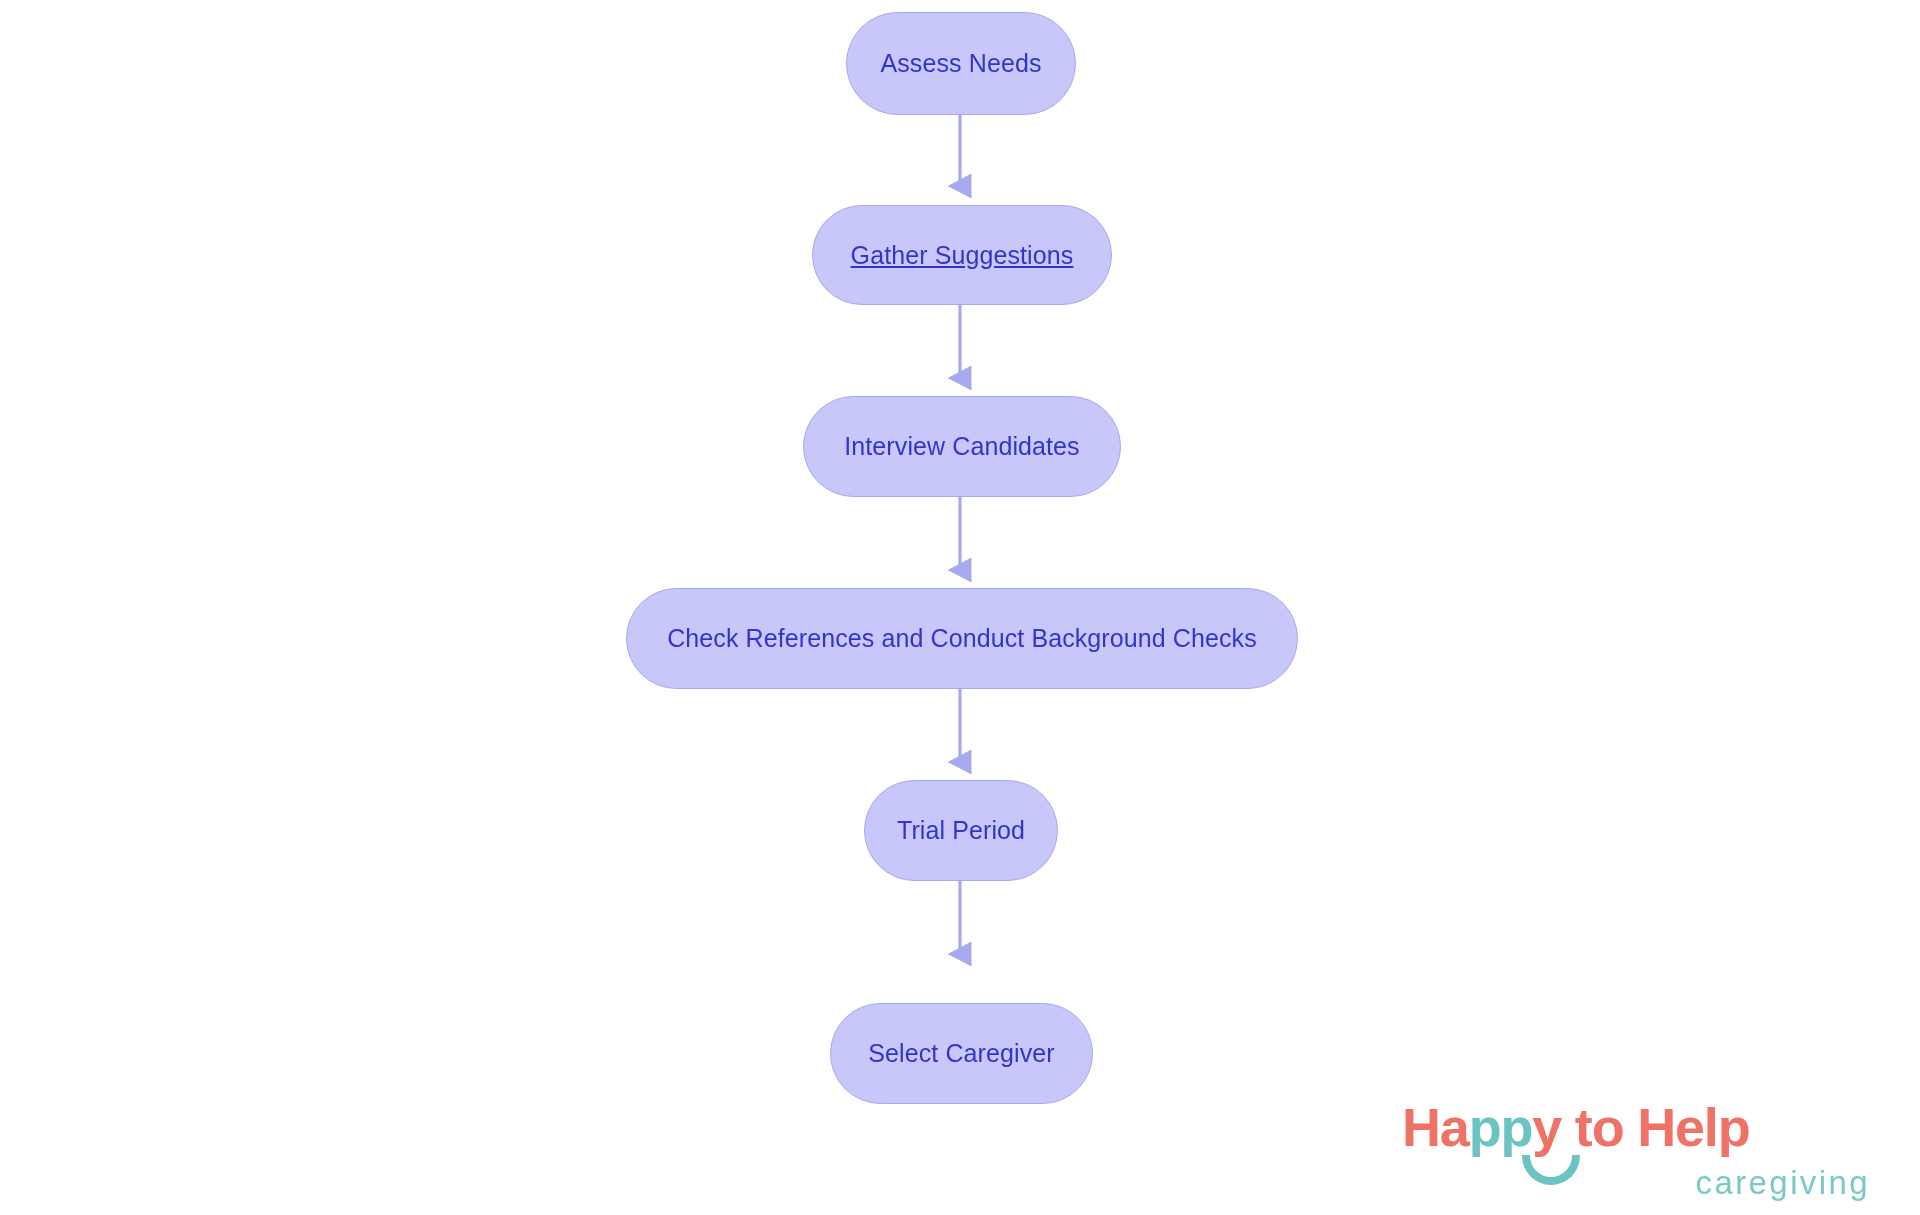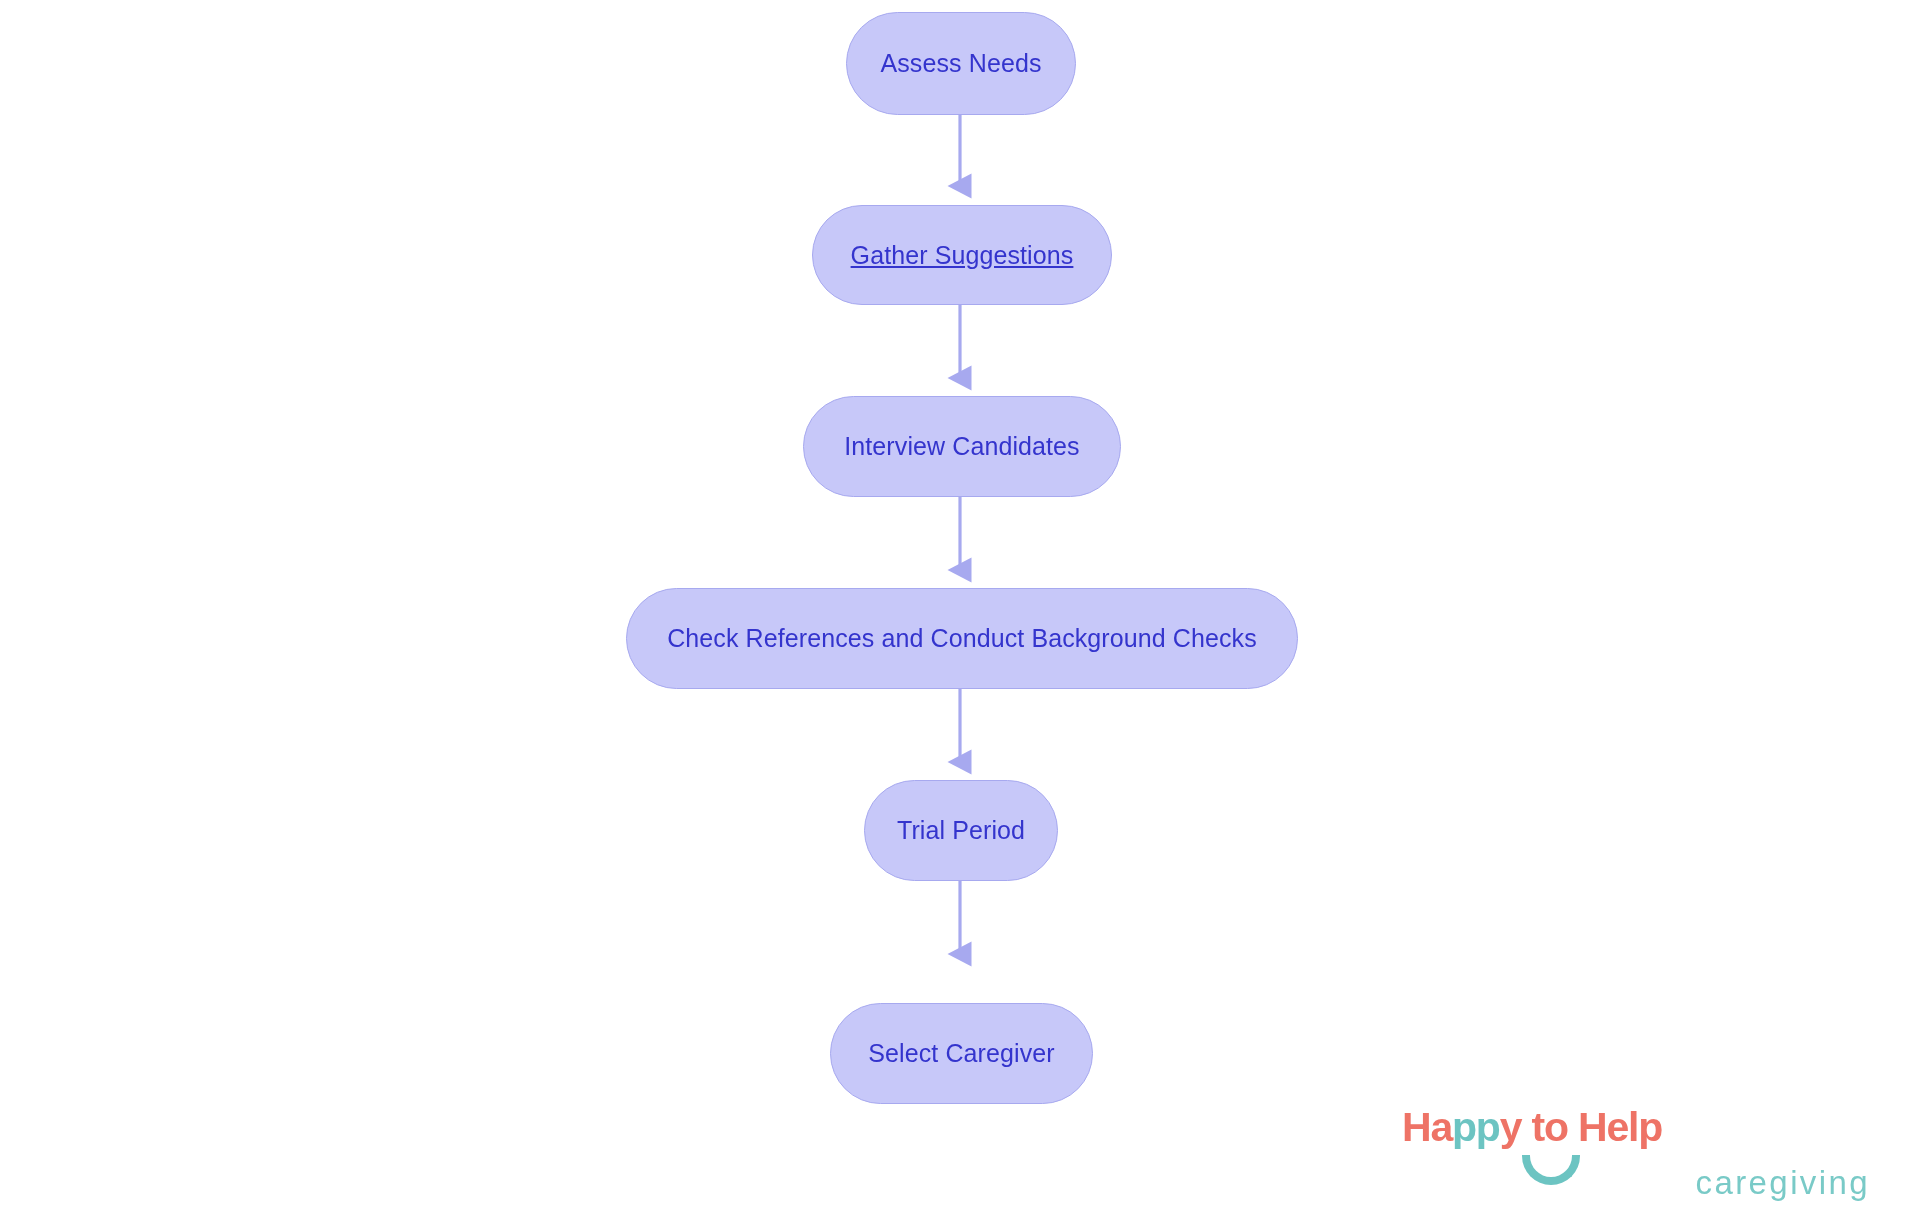--- a/index.html
+++ b/index.html
@@ -75,21 +75,21 @@
     bottom: 8px;
     width: 470px;
     height: 118px;
   }
   .logo-wordmark {
     position: absolute;
     left: 0;
     top: 0;
     width: 470px;
     height: 76px;
-    font-size: 41px;
+    font-size: 54px;
     font-weight: 700;
     letter-spacing: -1.2px;
     line-height: 76px;
     white-space: nowrap;
     text-align: left;
   }
   .logo-seg-coral { color: #ee7366; }
   .logo-seg-teal  { color: #6cc4c2; }
 
   .logo-smile {

